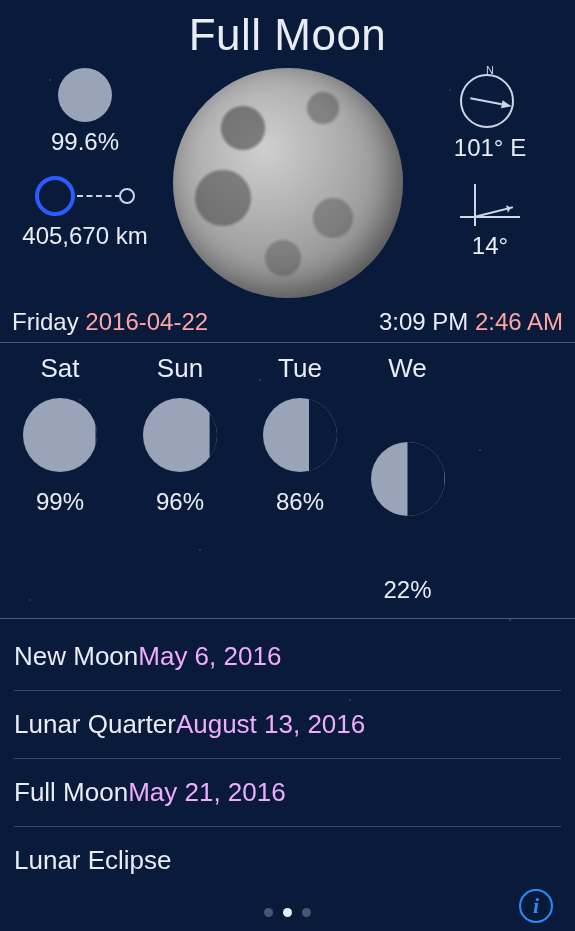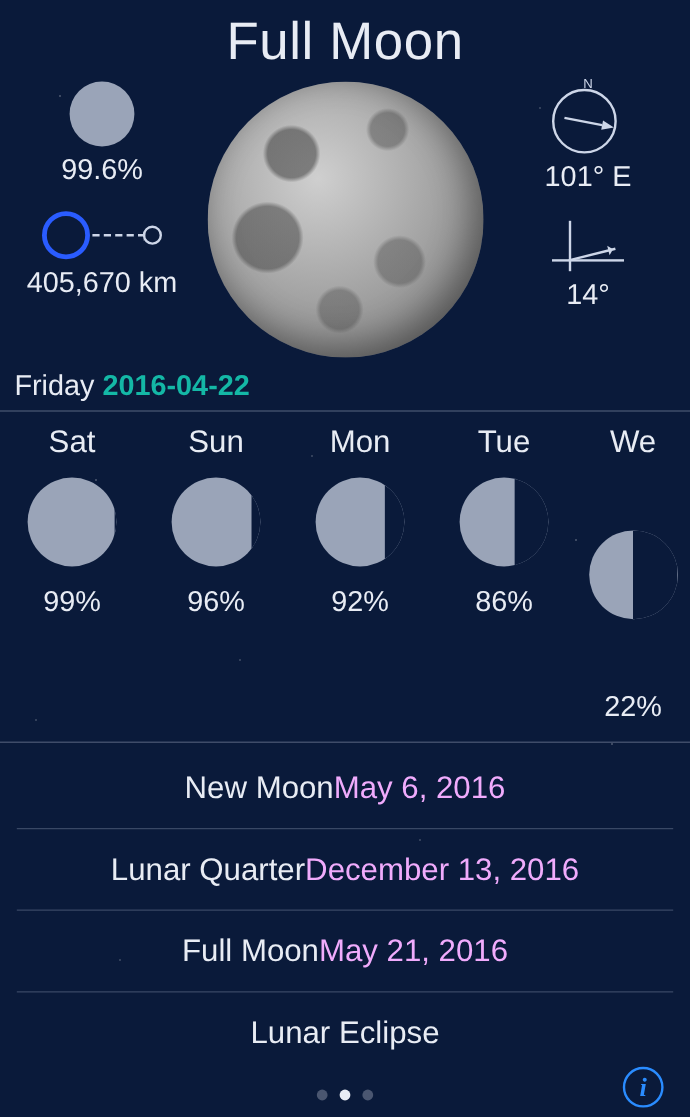--- a/index.html
+++ b/index.html
@@ -83,37 +83,37 @@
   .altitude-icon { width:60px; height:44px; position:relative; }
   .altitude-icon .hline { position:absolute; left:0; right:0; bottom:8px; height:2px; background:#cdd6e8; }
   .altitude-icon .vline { position:absolute; left:14px; top:2px; bottom:0; width:2px; background:#cdd6e8; }
   .altitude-icon .ray { position:absolute; left:14px; bottom:8px; width:40px; height:2px; background:#cdd6e8; transform-origin:left center; transform:rotate(-14deg); }
   .altitude-icon .ray::after{ content:""; position:absolute; right:-2px; top:-3px; border:4px solid transparent; border-left-color:#cdd6e8; }
 
   .timebar {
     display:flex; justify-content:space-between; align-items:baseline;
     padding: 10px 12px 6px 12px; font-size: 24px; font-weight:300;
   }
-  .timebar .muted { color:#14b8a6;font-weight:bold; }
+  .timebar .muted { color:#fca5a5; }
 
   .divider { height:1px; background: rgba(200,210,230,.35); margin: 0; }
 
   .forecast { display:flex; padding: 10px 0 14px 0; overflow:hidden; }
   .day {
     flex: 0 0 120px; display:flex; flex-direction:column; align-items:center;
   }
   .day .lbl { font-size: 26px; font-weight:300; margin-bottom: 14px; }
   .day .ph { width:74px; height:74px; position:relative; margin-bottom:16px; }
   .day .disc { position:absolute; inset:0; border-radius:50%; background:#9aa4b8; }
   .day .shadow { position:absolute; inset:0; border-radius:50%; background:#0a1a3a; }
   .day .pct { font-size:24px; font-weight:300; }
 
   .events { padding: 4px 14px 0 14px; }
   .event-row {
-    display:flex; justify-content:center; align-items:baseline;
+    display:flex; justify-content:flex-start; align-items:baseline;
     padding: 18px 0; border-bottom: 1px solid rgba(200,210,230,.25);
     font-size: 26px; font-weight:300;
   }
   .event-row:last-child { border-bottom: none; }
   .event-row .date { color:#f0abfc; }
 
   .pager { position:absolute; bottom:14px; left:0; right:0; display:flex; justify-content:center; gap:10px; }
   .pager .dot { width:9px; height:9px; border-radius:50%; background:#4a5670; }
   .pager .dot.active { background:#e8ecf4; }
 
@@ -173,20 +173,24 @@
       <div class="val">14°</div>
     </div>
   </div>
 </div>
 
 <div class="timebar">
   <div>
     <span>Friday</span>
     <span class="muted">2016-04-22</span>
   </div>
+  <div>
+    <span>3:09 PM</span>
+    <span class="muted">2:46 AM</span>
+  </div>
 </div>
 
 <div class="divider"></div>
 
 <div class="forecast" id="forecast">
     <div class="day" style="flex-basis: 120px;">
       <div class="lbl">Sat</div>
       <div class="ph">
         <div class="disc"></div>
         <div class="shadow" style="clip-path: inset(0px 0px 0px 98%);"></div>
@@ -195,28 +199,20 @@
     </div>
     <div class="day" style="flex-basis: 120px;">
       <div class="lbl">Sun</div>
       <div class="ph">
         <div class="disc"></div>
         <div class="shadow" style="clip-path: inset(0px 0px 0px 90%);"></div>
       </div>
       <div class="pct">96%</div>
     </div>
     <div class="day" style="flex-basis: 120px;">
-      <div class="lbl">Mon</div>
-      <div class="ph">
-        <div class="disc"></div>
-        <div class="shadow" style="clip-path: inset(0px 0px 0px 78%);"></div>
-      </div>
-      <div class="pct">92%</div>
-    </div>
-    <div class="day" style="flex-basis: 120px;">
       <div class="lbl">Tue</div>
       <div class="ph">
         <div class="disc"></div>
         <div class="shadow" style="clip-path: inset(0px 0px 0px 62%);"></div>
       </div>
       <div class="pct">86%</div>
     </div>
     <div class="day" style="flex-basis: 95px; gap: 44px;">
       <div class="lbl">We</div>
       <div class="ph">
@@ -229,21 +225,21 @@
 
 <div class="divider"></div>
 
 <div class="events" id="events">
     <div class="event-row">
       <div>New Moon</div>
       <div class="date">May 6, 2016</div>
     </div>
     <div class="event-row">
       <div>Lunar Quarter</div>
-      <div class="date">December 13, 2016</div>
+      <div class="date">August 13, 2016</div>
     </div>
     <div class="event-row">
       <div>Full Moon</div>
       <div class="date">May 21, 2016</div>
     </div>
     <div class="event-row">
       <div>Lunar Eclipse</div>
     </div>
   </div>
 

